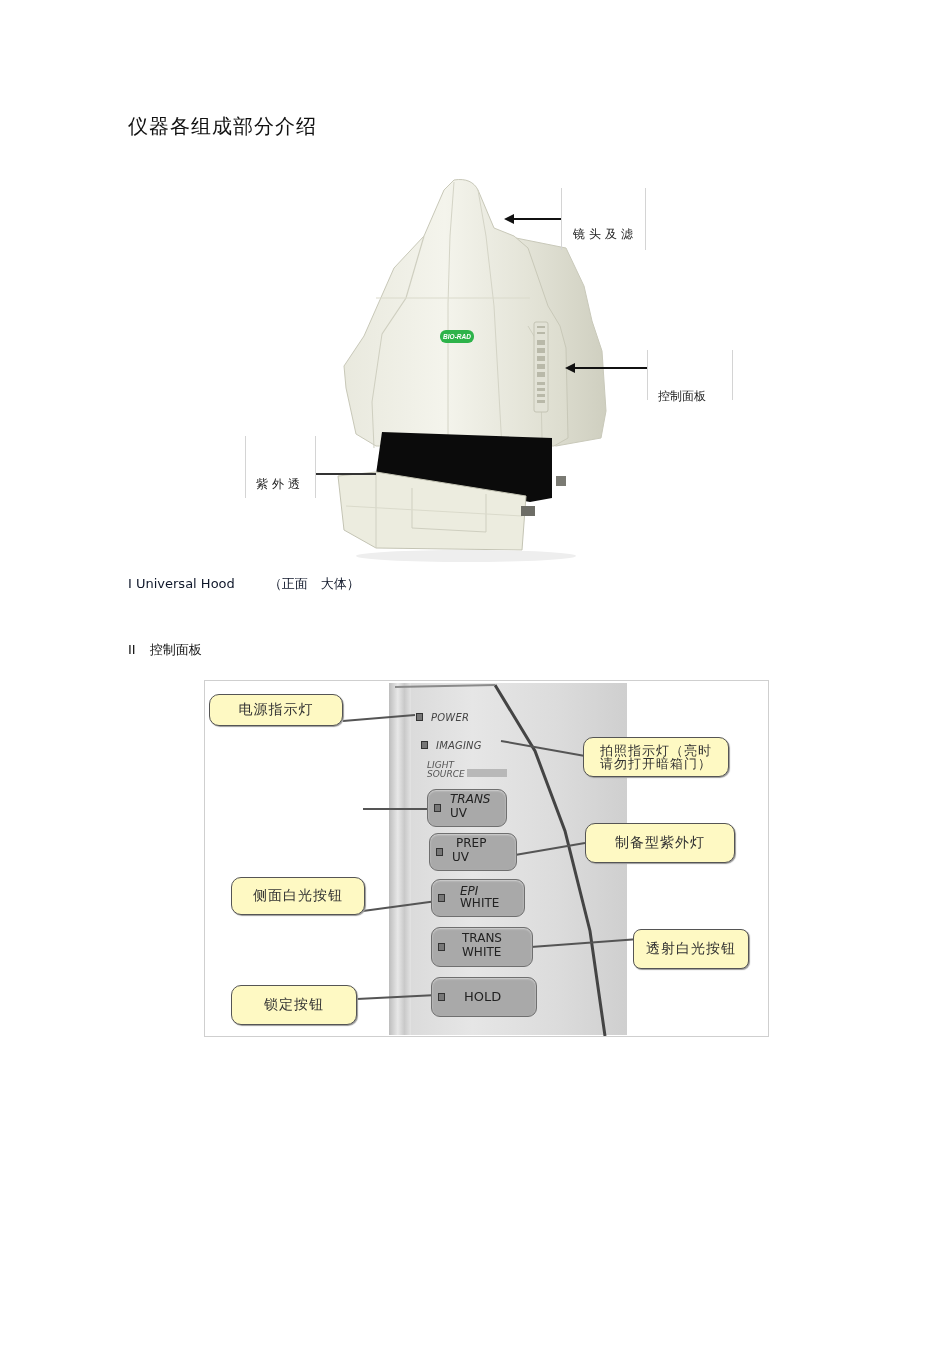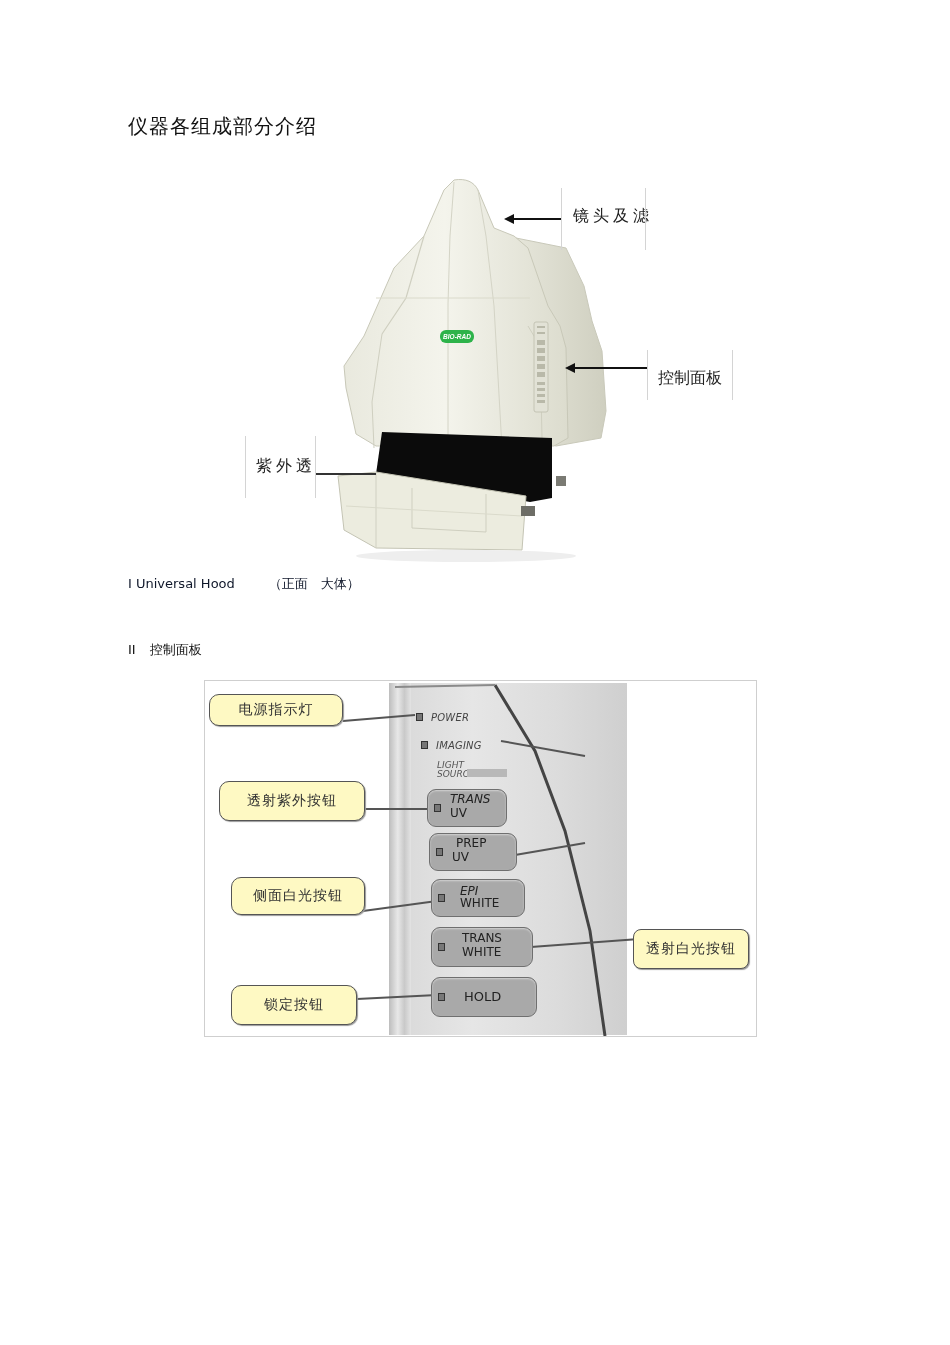--- a/index.html
+++ b/index.html
@@ -7,32 +7,32 @@
          font-family: "DejaVu Sans", "Liberation Sans", sans-serif; color: #111; }
   .abs { position: absolute; }
 
   
   .doc-title { left: 128px; top: 113px; font-size: 20px; letter-spacing: 1px; color: #111; }
 
   
   .fig1 { left: 316px; top: 176px; width: 292px; height: 388px; background: #ffffff; }
   .fig1 svg { width: 100%; height: 100%; display: block; }
 
-  .callout-lbl { font-size: 16px; letter-spacing: 4px; color: #222; }
+  .callout-lbl { font-size: 12px; letter-spacing: 4px; color: #222; margin-top: 20px; }
   .vline { width: 1px; background: #d4d4d4; }
   .arrow-line { height: 2px; background: #111; }
   .arrow-head { width: 0; height: 0; border-top: 5px solid transparent; border-bottom: 5px solid transparent; border-right: 10px solid #111; }
 
   .caption1 { left: 128px; top: 575px; font-size: 13px; color: #0f172a; }
   .caption1 .paren { margin-left: 34px; }
   .section2 { left: 128px; top: 641px; font-size: 13px; color: #111; }
   .section2 .lbl { margin-left: 14px; }
 
   
-  .fig2 { left: 204px; top: 680px; width: 551px; height: 355px; border: 1px solid #cfcfcf; background: #fff; overflow: hidden; }
+  .fig2 { left: 204px; top: 680px; width: 551px; height: 355px; border: 1px solid #cfcfcf; background: #fff; overflow: hidden; padding-left: 12px; }
   .panel-bg { position: absolute; left: 184px; top: 2px; width: 238px; height: 352px;
               background: linear-gradient(90deg, #d7d7d7 0%, #e6e6e6 35%, #dcdcdc 70%, #cfcfcf 100%); }
   .panel-left-edge { position: absolute; left: 184px; top: 2px; width: 22px; height: 352px;
               background: linear-gradient(90deg, #bdbdbd, #e8e8e8 40%, #c9c9c9 70%, #e3e3e3); }
   .panel-svg { position: absolute; left: 0; top: 0; width: 551px; height: 355px; }
 
   .led-label { font-size: 10px; color: #444; letter-spacing: 0.2px; font-style: italic; }
   .led { width: 5px; height: 6px; border: 1.5px solid #333; background: #777; display: inline-block; vertical-align: middle; margin-right: 8px; }
   .light-src { font-size: 9px; line-height: 9px; color: #555; font-style: italic; }
   .light-bar { width: 40px; height: 8px; background: #b8b8b8; }
@@ -150,21 +150,21 @@
     <path d="M326 266 L434 258" stroke="#555" stroke-width="2" fill="none"></path>
     <path d="M152 318 L232 314" stroke="#555" stroke-width="2" fill="none"></path>
   </svg>
 
   <div class="abs" style="left:211px; top:25px;">
     <span class="led"></span><span class="led-label">POWER</span>
   </div>
   <div class="abs" style="left:216px; top:53px;text-align:right;">
     <span class="led"></span><span class="led-label">IMAGING</span>
   </div>
-  <div class="abs light-src" style="left:232px; top:80px;">
+  <div class="abs light-src" style="left:222px; top:80px;">
     <div>LIGHT</div>
     <div>SOURCE</div>
   </div>
   <div class="abs light-bar" style="left:262px; top:88px;"></div>
 
   <div class="pbtn" style="left:222px; top:108px; width:78px; height:36px;">
     <span class="led"></span>
     <span class="t" style="left:22px; top:3px; font-style:italic;">TRANS</span>
     <span class="t" style="left:22px; top:17px;">UV</span>
   </div>
@@ -182,17 +182,21 @@
     <span class="led"></span>
     <span class="t" style="left:30px; top:4px;">TRANS</span>
     <span class="t" style="left:30px; top:18px;">WHITE</span>
   </div>
   <div class="pbtn" style="left:226px; top:296px; width:104px; height:38px;">
     <span class="led"></span>
     <span class="t" style="left:32px; top:12px; font-size:13px;">HOLD</span>
   </div>
 
   <div class="bubble" style="left:4px; top:13px; width:132px; height:30px;">电源指示灯</div>
-  <div class="bubble" style="left:14px; top:100px; width:144px; height:38px;">透射紫外按钮</div>
+  <div class="bubble small2" style="left:378px; top:56px; width:144px; height:38px;">
+    <span>拍照指示灯（亮时</span>
+    <span>请勿打开暗箱门）</span>
+  </div>
+  <div class="bubble" style="left:380px; top:142px; width:148px; height:38px;">制备型紫外灯</div>
   <div class="bubble" style="left:26px; top:196px; width:132px; height:36px;">侧面白光按钮</div>
   <div class="bubble" style="left:428px; top:248px; width:114px; height:38px;border-radius:8px;">透射白光按钮</div>
   <div class="bubble" style="left:26px; top:304px; width:124px; height:38px;">锁定按钮</div>
 </div>
 
 </body></html>

